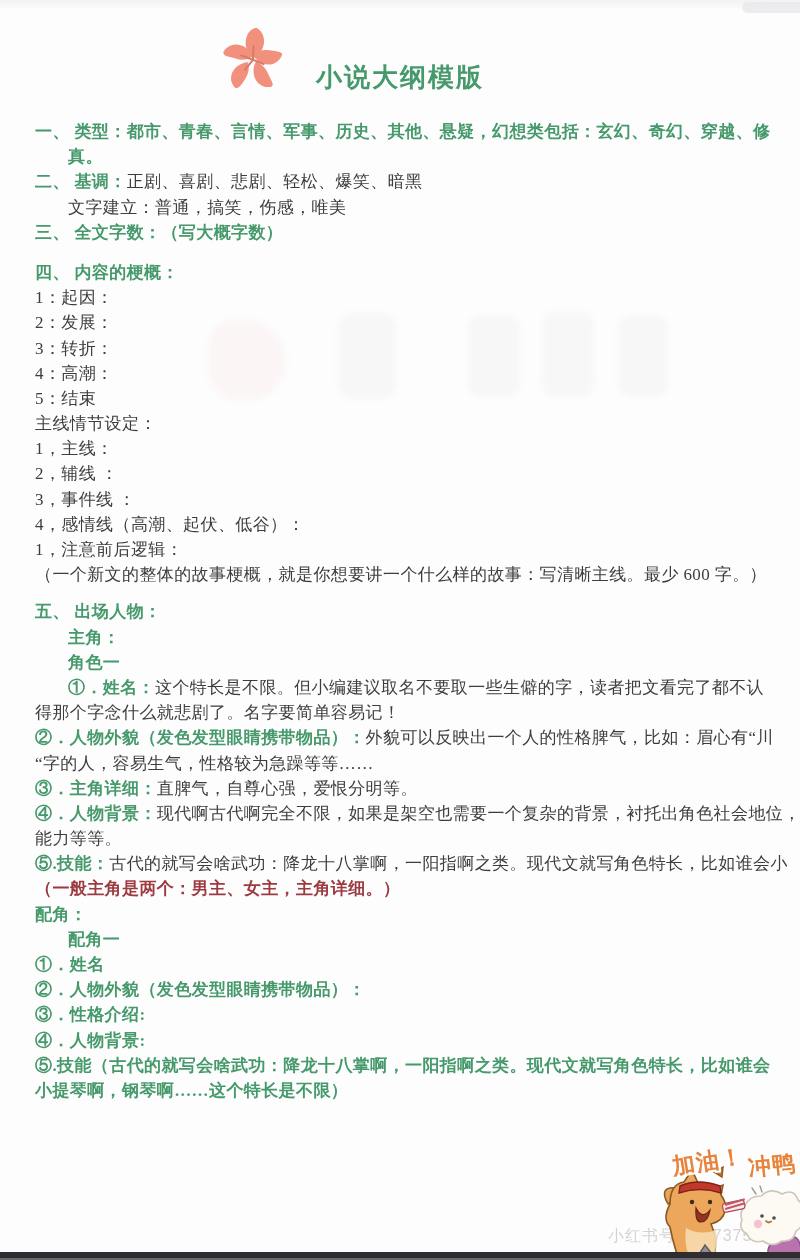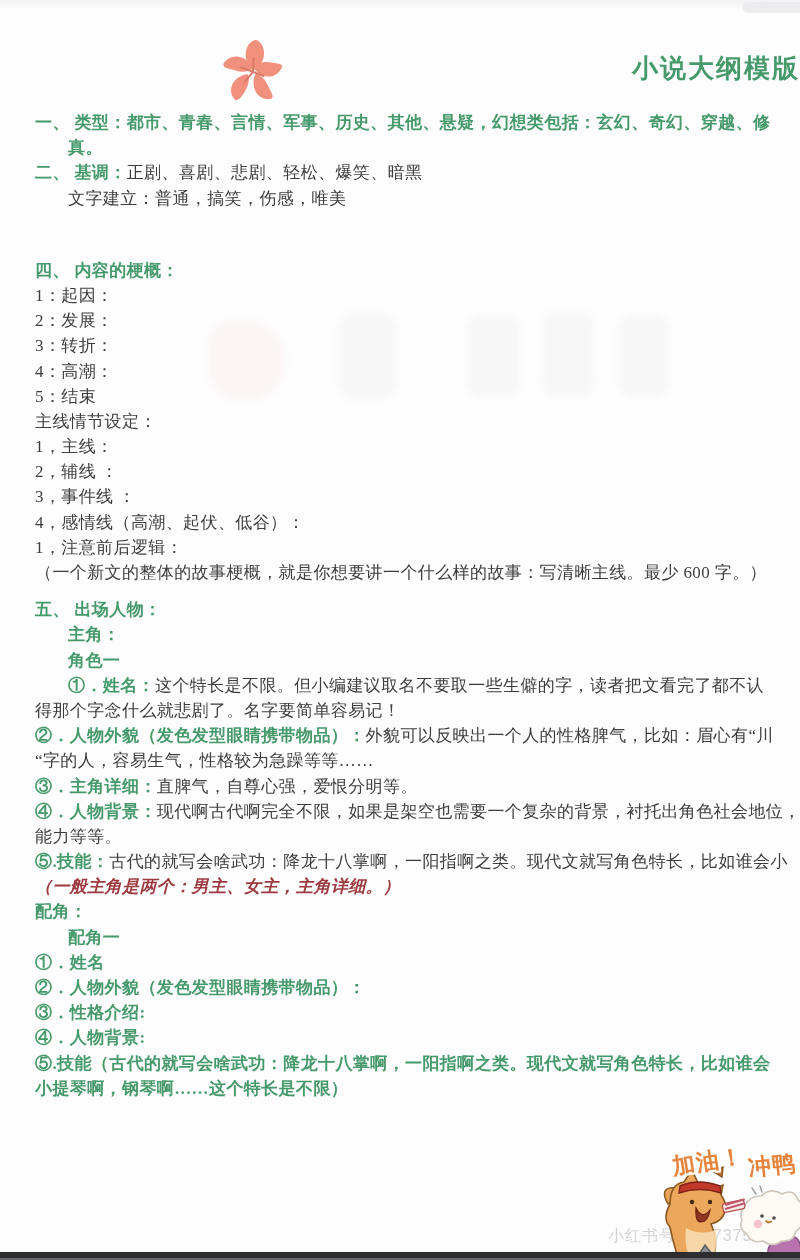--- a/index.html
+++ b/index.html
@@ -15,37 +15,37 @@
     width: 800px; height: 1260px;
     background: linear-gradient(180deg, #f2f2f4 0px, #fdfdfd 10px, #fdfdfd 100%);
     overflow: hidden;
   }
   
   .top-artifact {
     position: absolute; top: 2px; right: 0; width: 58px; height: 11px;
     background: #e9e9ec; border-radius: 6px 0 0 6px; opacity: .85;
   }
   
-  .title-row { position: relative; padding-top: 42px; text-align: right; height: 34px; margin-top: 12px; }
+  .title-row { position: relative; padding-top: 63px; text-align: center; height: 34px; }
   .page-title {
     font-size: 26px; font-weight: 700; letter-spacing: 2px;
     color: var(--green); line-height: 30px;
   }
   .flower { position: absolute; left: 222px; top: 24px; width: 62px; height: 74px; }
   
   .doc { margin-top: 22px; padding-left: 35px; width: 765px; }
   .line {
     line-height: 25.2px; height: 25.2px;
     font-size: 17px; letter-spacing: .4px;
     white-space: nowrap;
   }
   .line.indent { padding-left: 33px; }
   .seg-g { color: var(--green); font-weight: 700; }
   .seg-k { color: var(--body); font-weight: 400; }
-  .seg-r { color: var(--red); font-weight: 700; font-style: italic; }
+  .seg-r { color: var(--red); font-weight: 700; }
   
   .center-watermark { position: absolute; top: 305px; left: 200px; width: 480px; height: 110px;
     opacity: .055; filter: blur(3px); pointer-events: none; }
   .wm-blob { position: absolute; border-radius: 14px; }
   .wm-flower { left: 8px; top: 14px; width: 78px; height: 82px; background: #e07a88; border-radius: 40% 60% 55% 45%; }
   .wm-g1 { left: 138px; top: 8px; width: 58px; height: 86px; background: #9a9aa2; }
   .wm-g2 { left: 268px; top: 10px; width: 52px; height: 82px; background: #9a9aa2; }
   .wm-g3 { left: 342px; top: 6px; width: 52px; height: 86px; background: #9a9aa2; }
   .wm-g4 { left: 418px; top: 10px; width: 50px; height: 82px; background: #9a9aa2; }
   
@@ -96,21 +96,22 @@
       </g>
     </svg>
     <span class="page-title">小说大纲模版</span>
   </div>
 
   <div class="doc">
       <div class="line"><span class="seg-g">一、 类型：都市、青春、言情、军事、历史、其他、悬疑，幻想类包括：玄幻、奇幻、穿越、修</span></div>
       <div class="line indent"><span class="seg-g">真。</span></div>
       <div class="line"><span class="seg-g">二、 基调：</span><span class="seg-k">正剧、喜剧、悲剧、轻松、爆笑、暗黑</span></div>
       <div class="line indent"><span class="seg-k">文字建立：普通，搞笑，伤感，唯美</span></div>
-      <div class="line" style="margin-top: 47px;"><span class="seg-g">四、 内容的梗概：</span></div>
+      <div class="line"><span class="seg-g">三、 全文字数：（写大概字数）</span></div>
+      <div class="line" style="margin-top: 15px;"><span class="seg-g">四、 内容的梗概：</span></div>
       <div class="line"><span class="seg-k">1：起因：</span></div>
       <div class="line"><span class="seg-k">2：发展：</span></div>
       <div class="line"><span class="seg-k">3：转折：</span></div>
       <div class="line"><span class="seg-k">4：高潮：</span></div>
       <div class="line"><span class="seg-k">5：结束</span></div>
       <div class="line"><span class="seg-k">主线情节设定：</span></div>
       <div class="line"><span class="seg-k">1，主线：</span></div>
       <div class="line"><span class="seg-k">2，辅线 ：</span></div>
       <div class="line"><span class="seg-k">3，事件线 ：</span></div>
       <div class="line"><span class="seg-k">4，感情线（高潮、起伏、低谷）：</span></div>

